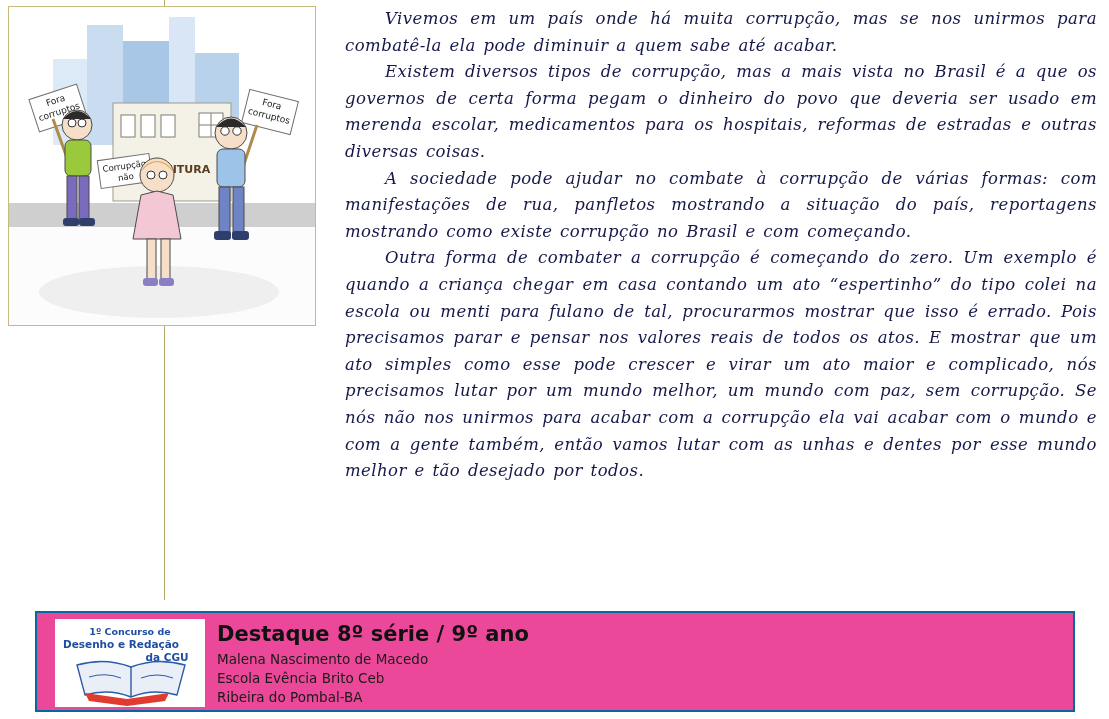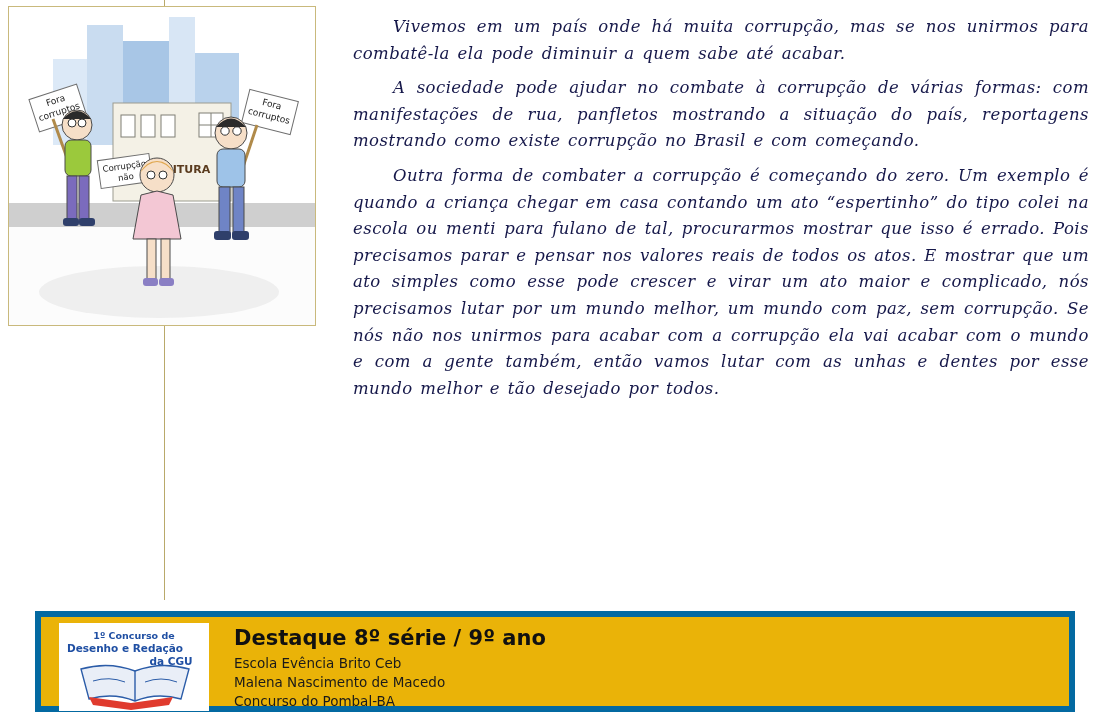--- a/index.html
+++ b/index.html
@@ -46,58 +46,58 @@
   #illustration-frame svg { display: block; }
 
   
   #essay {
     position: absolute;
     left: 345px;
     top: 6px;
     width: 752px;
   }
   #essay p {
-    margin: 8px;
+    margin: 0;
     font-family: "DejaVu Serif", serif;
     font-style: italic;
     font-size: 16.5px;
     line-height: 26.6px;
     color: #16184a;
     text-align: justify;
     text-indent: 40px;
     letter-spacing: 0.45px;
     word-spacing: 2px;
   }
 
   
   #footer {
     position: absolute;
     left: 35px;
     top: 611px;
     width: 1040px;
     height: 101px;
-    border: 6px solid #0369a1;
-    background: #eab308;
+    border: 2px solid #0369a1;
+    background: #ec4899;
     box-sizing: border-box;
   }
   #footer-inner {
     position: relative;
     width: 100%;
     height: 100%;
   }
   #footer-logo {
     position: absolute;
     left: 18px;
     top: 6px;
     width: 150px;
     height: 88px;
   }
   #footer-text {
     position: absolute;
-    left: 193px;
+    left: 180px;
     top: 8px;
     width: 800px;
   }
   #footer-title {
     font-family: "DejaVu Sans", sans-serif;
     font-weight: bold;
     font-size: 21px;
     color: #111111;
     line-height: 26px;
     margin: 0 0 3px 0;
@@ -190,20 +190,21 @@
         <rect x="224" y="180" width="11" height="46" fill="#6f84c6" stroke="#4a4a4a"></rect>
         <rect x="205" y="224" width="17" height="9" rx="3" fill="#2f3f6b"></rect>
         <rect x="223" y="224" width="17" height="9" rx="3" fill="#2f3f6b"></rect>
       </g>
     </svg>
   </div>
 </div>
 
 <div id="essay">
   <p>Vivemos em um país onde há muita corrupção, mas se nos unirmos para combatê-la ela pode diminuir a quem sabe até acabar.</p>
+  <p>Existem diversos tipos de corrupção, mas a mais vista no Brasil é a que os governos de certa forma pegam o dinheiro do povo que deveria ser usado em merenda escolar, medicamentos para os hospitais, reformas de estradas e outras diversas coisas.</p>
   <p>A sociedade pode ajudar no combate à corrupção de várias formas: com manifestações de rua, panfletos mostrando a situação do país, reportagens mostrando como existe corrupção no Brasil e com começando.</p>
   <p>Outra forma de combater a corrupção é começando do zero. Um exemplo é quando a criança chegar em casa contando um ato “espertinho” do tipo colei na escola ou menti para fulano de tal, procurarmos mostrar que isso é errado. Pois precisamos parar e pensar nos valores reais de todos os atos. E mostrar que um ato simples como esse pode crescer e virar um ato maior e complicado, nós precisamos lutar por um mundo melhor, um mundo com paz, sem corrupção. Se nós não nos unirmos para acabar com a corrupção ela vai acabar com o mundo e com a gente também, então vamos lutar com as unhas e dentes por esse mundo melhor e tão desejado por todos.</p>
 </div>
 
 <div id="footer">
   <div id="footer-inner">
 
     <div id="footer-logo">
       <svg width="150" height="88" viewBox="0 0 150 88" xmlns="http://www.w3.org/2000/svg">
         <rect x="0" y="0" width="150" height="88" fill="#ffffff"></rect>
@@ -214,19 +215,19 @@
         <path d="M22 46 q28 -8 54 2 q26 -10 54 -2 l-8 30 q-24 -7 -46 2 q-22 -9 -46 -2 z" fill="#e9eef7" stroke="#2b5ca8" stroke-width="1.4"></path>
         <path d="M76 48 l0 30" stroke="#2b5ca8" stroke-width="1.4"></path>
         <path d="M30 74 l42 6 l42 -6 l-4 8 l-38 5 l-38 -5 z" fill="#e03b2e"></path>
         <path d="M34 58 q16 -5 32 1" stroke="#2b5ca8" stroke-width="1" fill="none"></path>
         <path d="M86 59 q16 -6 32 0" stroke="#2b5ca8" stroke-width="1" fill="none"></path>
       </svg>
     </div>
 
     <div id="footer-text">
       <div id="footer-title">Destaque 8º série / 9º ano</div>
+      <div class="footer-line">Malena Nascimento de Macedo</div>
       <div class="footer-line">Escola Evência Brito Ceb</div>
-      <div class="footer-line">Malena Nascimento de Macedo</div>
-      <div class="footer-line">Concurso do Pombal-BA</div>
+      <div class="footer-line">Ribeira do Pombal-BA</div>
     </div>
 
   </div>
 </div>
 
 </body></html>

